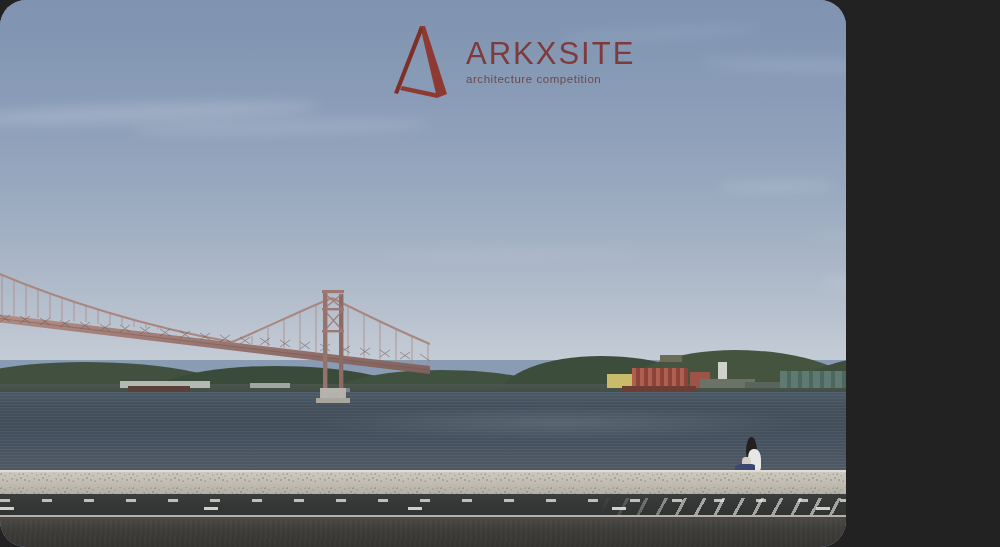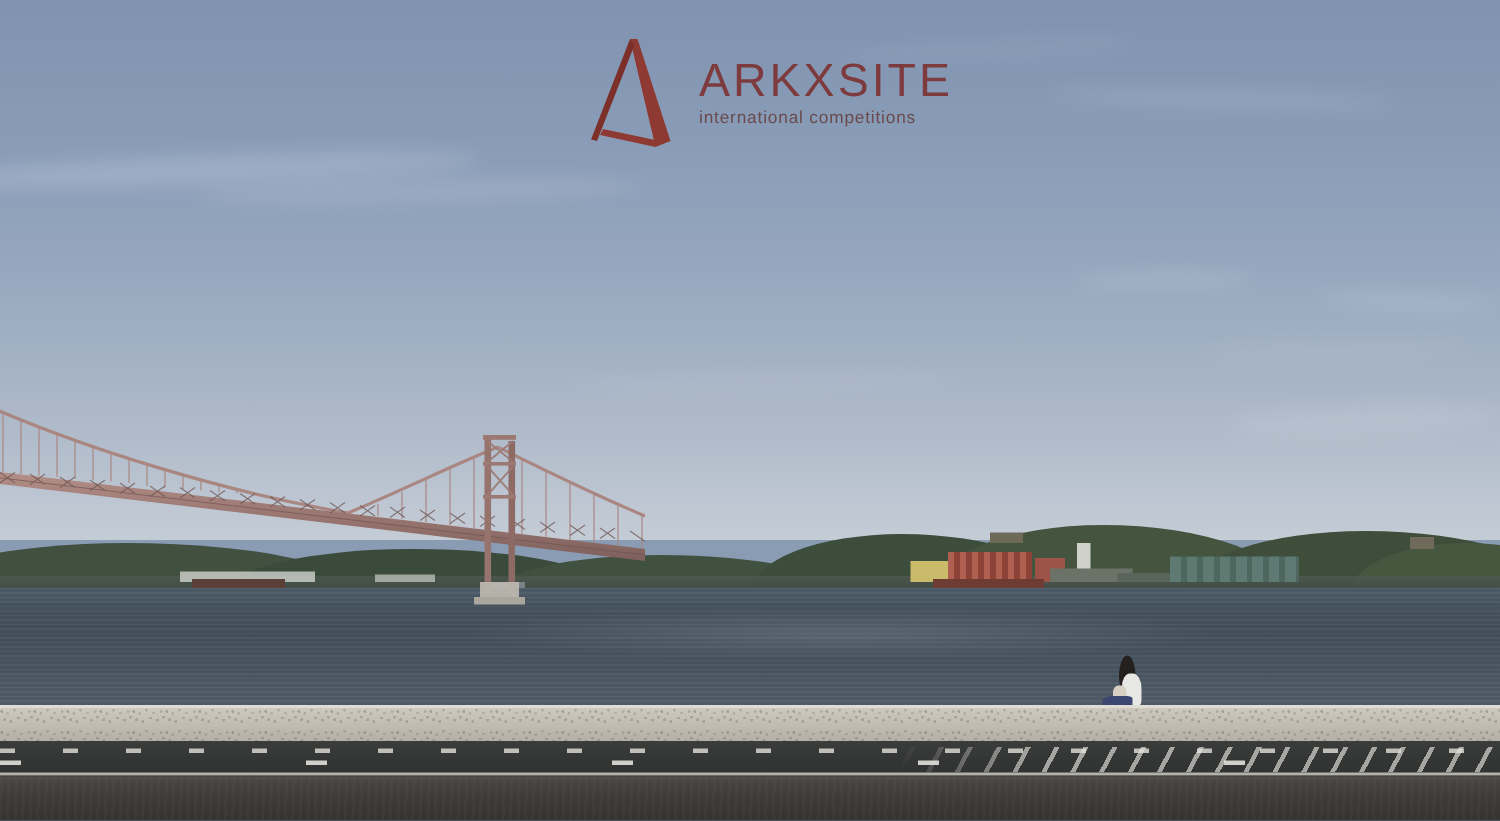--- a/index.html
+++ b/index.html
@@ -7,25 +7,26 @@
     margin: 0;
     padding: 0;
     background: #222;
   }
   body {
     font-family: "Liberation Sans", sans-serif;
   }
 
   .poster {
     position: relative;
-    width: 1000px;
+    width: 846px;
     height: 547px;
     overflow: hidden;
     background: #8a9bb4;
     user-select: none;
+    border-radius: 26px;
   }
 
   
   .sky {
     position: absolute;
     left: 0; top: 0;
     width: 1000px;
     height: 360px;
     background:
       linear-gradient(to bottom,
@@ -531,18 +532,18 @@
     <svg class="logo-mark" viewBox="0 0 62 74" xmlns="http://www.w3.org/2000/svg" aria-hidden="true">
 
       <polygon points="28,2 33,2 55,70 45,74" fill="#8e3a33"></polygon>
 
       <polygon points="28,2 31,6 6,70 2,69" fill="#7d3029"></polygon>
 
       <polygon points="10,62 48,70 45,74 8,66" fill="#8e3a33"></polygon>
     </svg>
     <div class="logo-text">
       <div class="logo-wordmark">ARKXSITE</div>
-      <div class="logo-tagline">international competitions</div>
+      <div class="logo-tagline">architecture competition</div>
     </div>
   </div>
 
 
 </div>
 
 </body></html>

